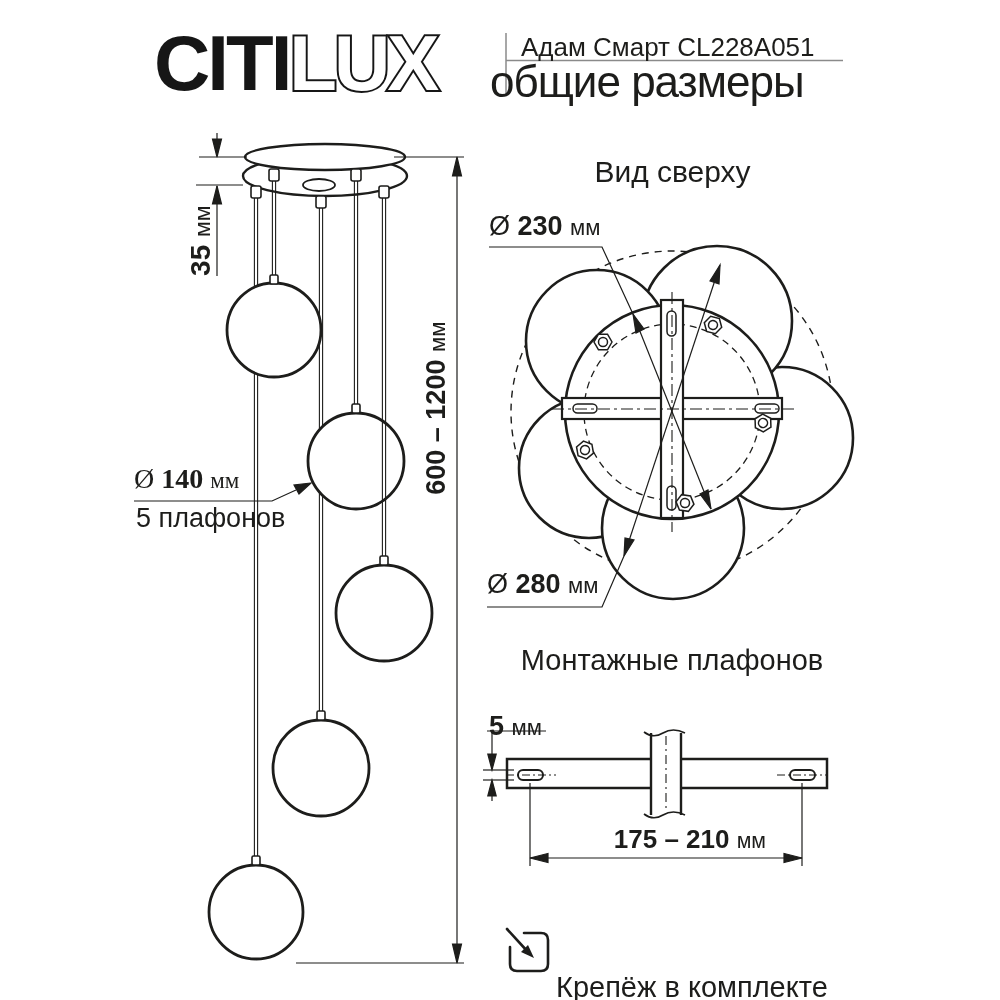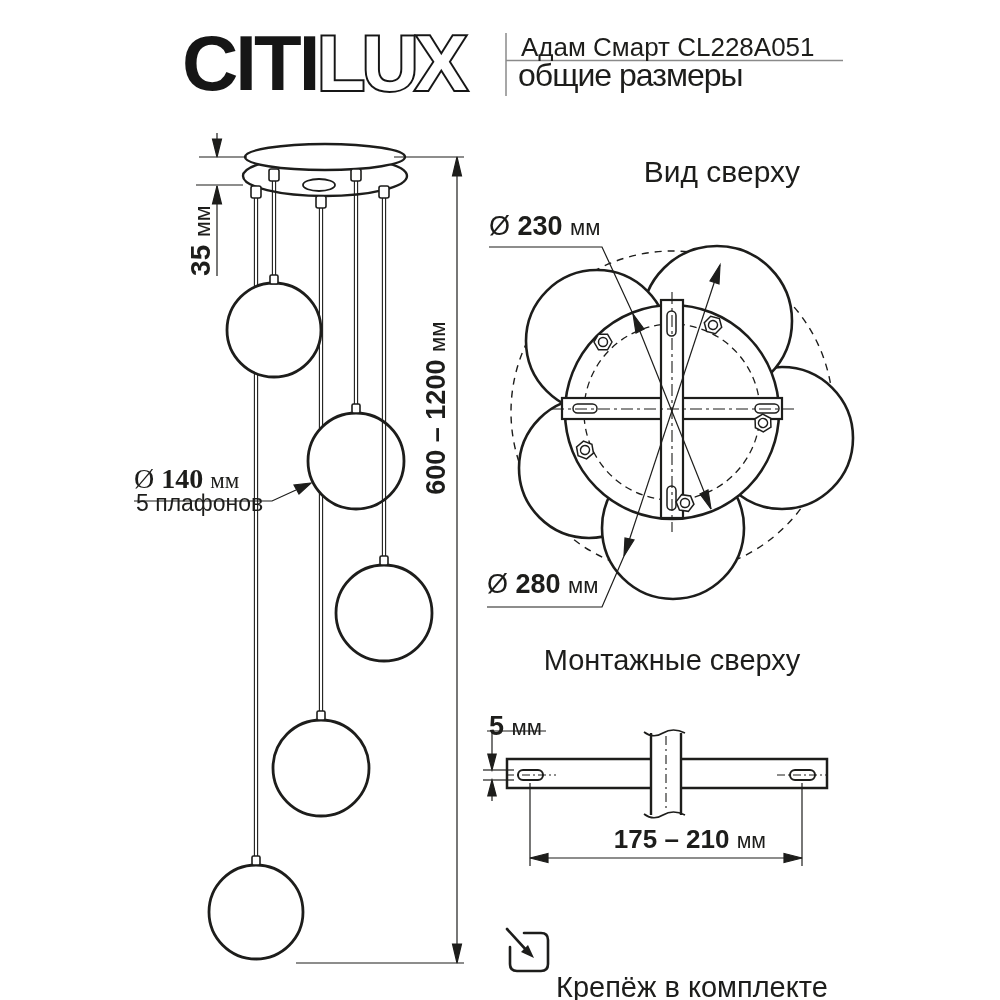--- a/index.html
+++ b/index.html
@@ -5,37 +5,37 @@
   html,body{margin:0;padding:0;}
   body{
     width:1000px;height:1000px;position:relative;background:#ffffff;
     font-family:"Liberation Sans","DejaVu Sans",sans-serif;color:#1d1d1b;
     overflow:hidden;
   }
   #art{position:absolute;left:0;top:0;z-index:1;}
   .label{position:absolute;z-index:2;white-space:nowrap;line-height:1.05;}
   
   .logo{position:absolute;left:154px;top:24px;z-index:2;
-        font-weight:bold;font-size:78px;letter-spacing:-3px;line-height:1;margin-left:28px;}
+        font-weight:bold;font-size:78px;letter-spacing:-3px;line-height:1;}
   .logo .solid{color:#161616;}
   .logo .outline{color:#ffffff;-webkit-text-stroke:4px #161616;paint-order:stroke fill;}
   
   .product{left:521px;top:34px;font-size:26px;}
-  .subtitle{left:518px;top:59px;font-size:32px;letter-spacing:-1px;text-align:right;}
+  .subtitle{left:490px;top:59px;font-size:44px;letter-spacing:-1px;text-align:right;}
   
   .dim .num{font-weight:bold;}
   .dim{font-size:27px;}
   .dim .sym{font-weight:normal;}
   .dim .unit{font-weight:normal;font-size:0.82em;}
   
   .lbl-35{left:141px;top:226px;width:120px;text-align:center;transform:rotate(-90deg);font-size:28px;}
   .lbl-600{left:306px;top:394px;width:260px;text-align:center;transform:rotate(-90deg);font-size:27px;}
   .lbl-140{left:134px;top:464px;font-size:28px;font-family:Liberation Serif, serif;}
-  .lbl-shades{left:136px;top:491px;font-size:23px;}
-  .lbl-topview{left:545px;top:156px;width:255px;text-align:right;font-size:30px;}
+  .lbl-shades{left:136px;top:504px;font-size:27px;}
+  .lbl-topview{left:545px;top:156px;width:255px;text-align:center;font-size:30px;}
   .lbl-230{left:489px;top:212px;}
   .lbl-340{left:487px;top:570px;}
   .lbl-mount{left:512px;top:645px;width:320px;text-align:center;font-size:29px;}
   .lbl-5mm{left:489px;top:700px;margin-top:12px;}
   .lbl-175{left:566px;top:826px;width:200px;text-align:right;font-size:26px;}
   .lbl-note{left:556px;top:972px;font-size:29px;}
 </style>
 </head>
 <body>
 
@@ -245,21 +245,21 @@
   <span class="num">230</span>
   <span class="unit">мм</span>
 </div>
 
 <div class="label dim lbl-340">
   <span class="sym">Ø</span>
   <span class="num">280</span>
   <span class="unit">мм</span>
 </div>
 
-<div class="label lbl-mount">Монтажные сверху</div>
+<div class="label lbl-mount">Монтажные плафонов</div>
 
 <div class="label dim lbl-5mm">
   <span class="num">5</span>
   <span class="unit">мм</span>
 </div>
 
 <div class="label dim lbl-175">
   <span class="num">175 – 210</span>
   <span class="unit">мм</span>
 </div>

